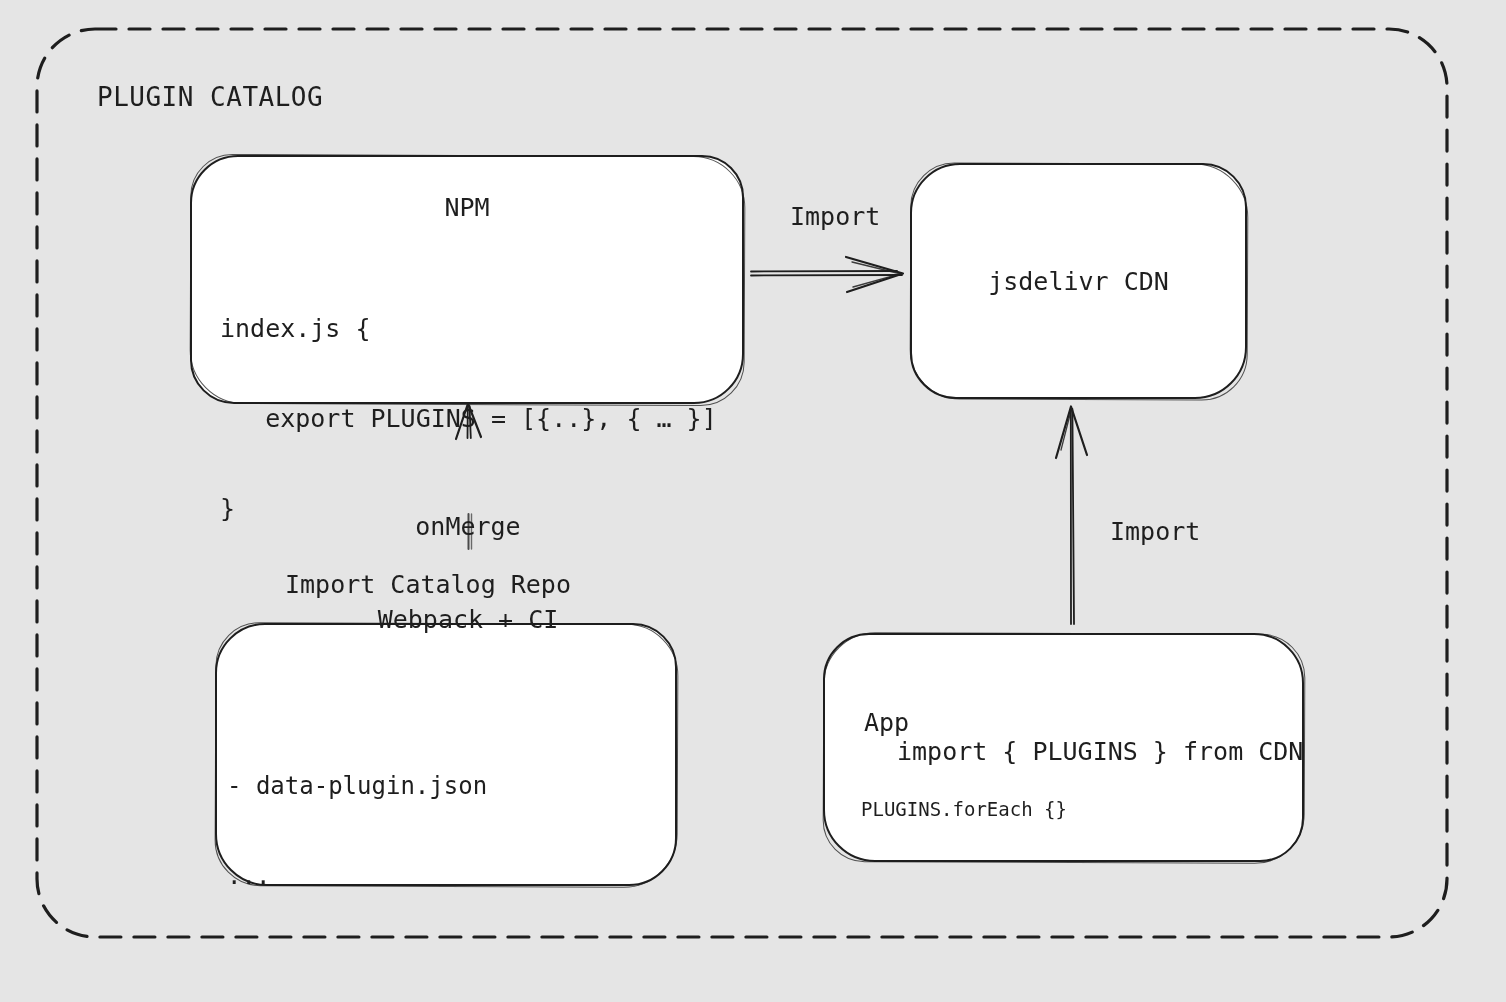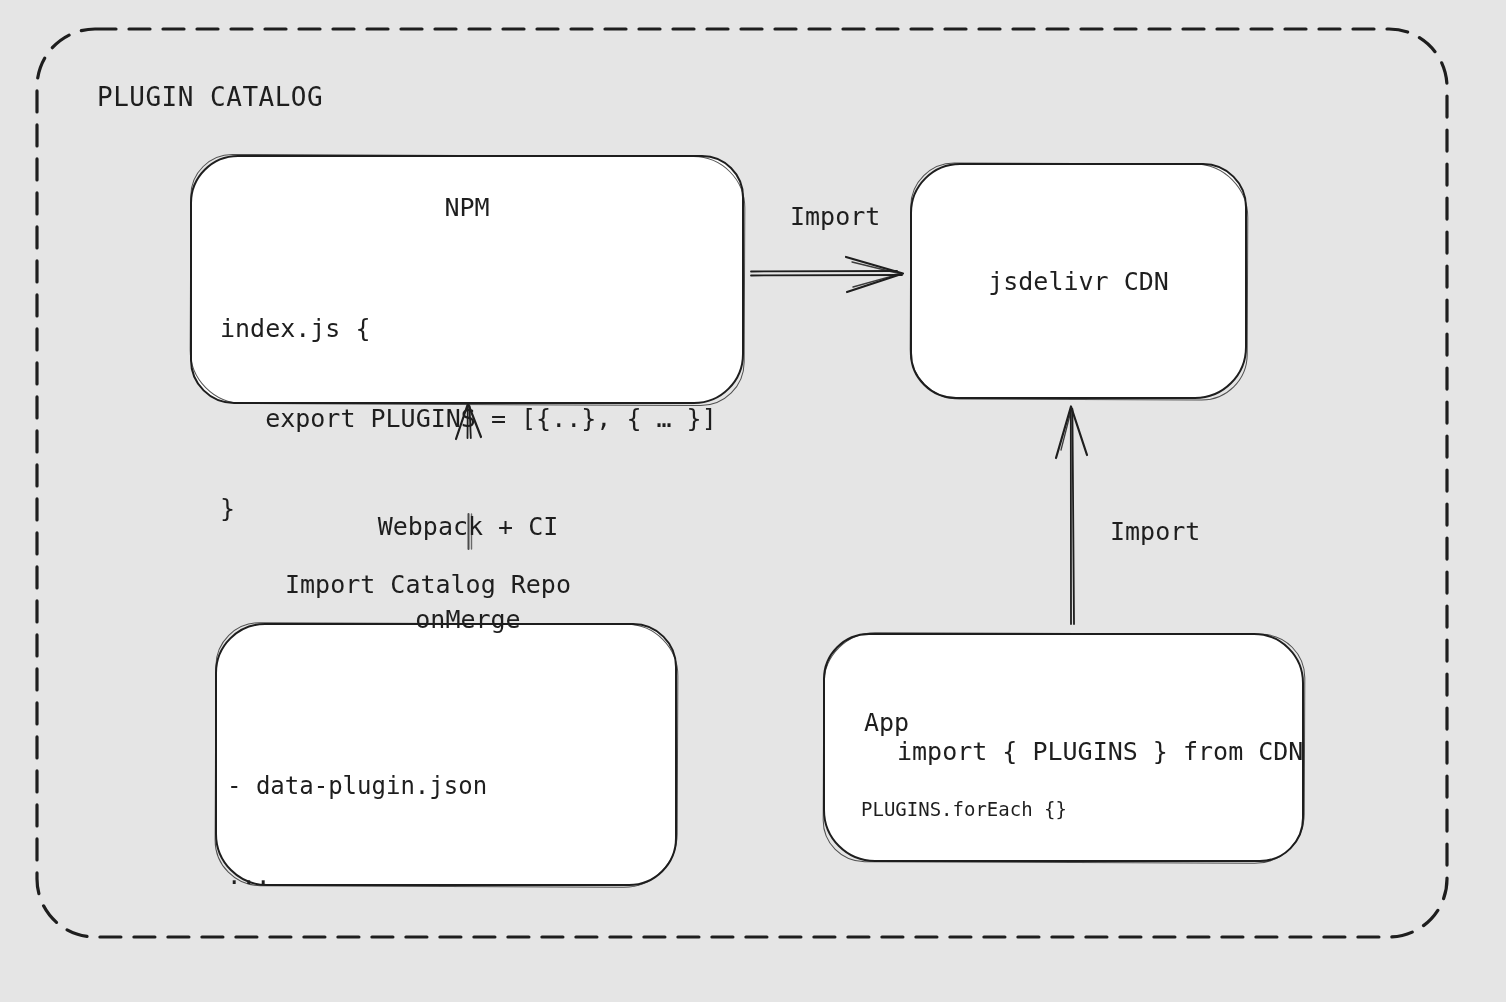--- a/index.html
+++ b/index.html
@@ -155,22 +155,22 @@
     </div>
   </div>
 
   <div class="sketch-box box-cdn">
     <div class="node-title-center">jsdelivr CDN</div>
   </div>
 
   <div class="label cache-label">Import</div>
 
   <div class="label build-label">
+    <div>onMerge</div>
     <div>Webpack + CI</div>
-    <div>onMerge</div>
   </div>
 
   <div class="label repo-title-label">Import Catalog Repo</div>
 
   <div class="sketch-box box-repo">
     <div class="code-block">
       <div>- data-plugin.json</div>
       <div>...</div>
     </div>
   </div>

